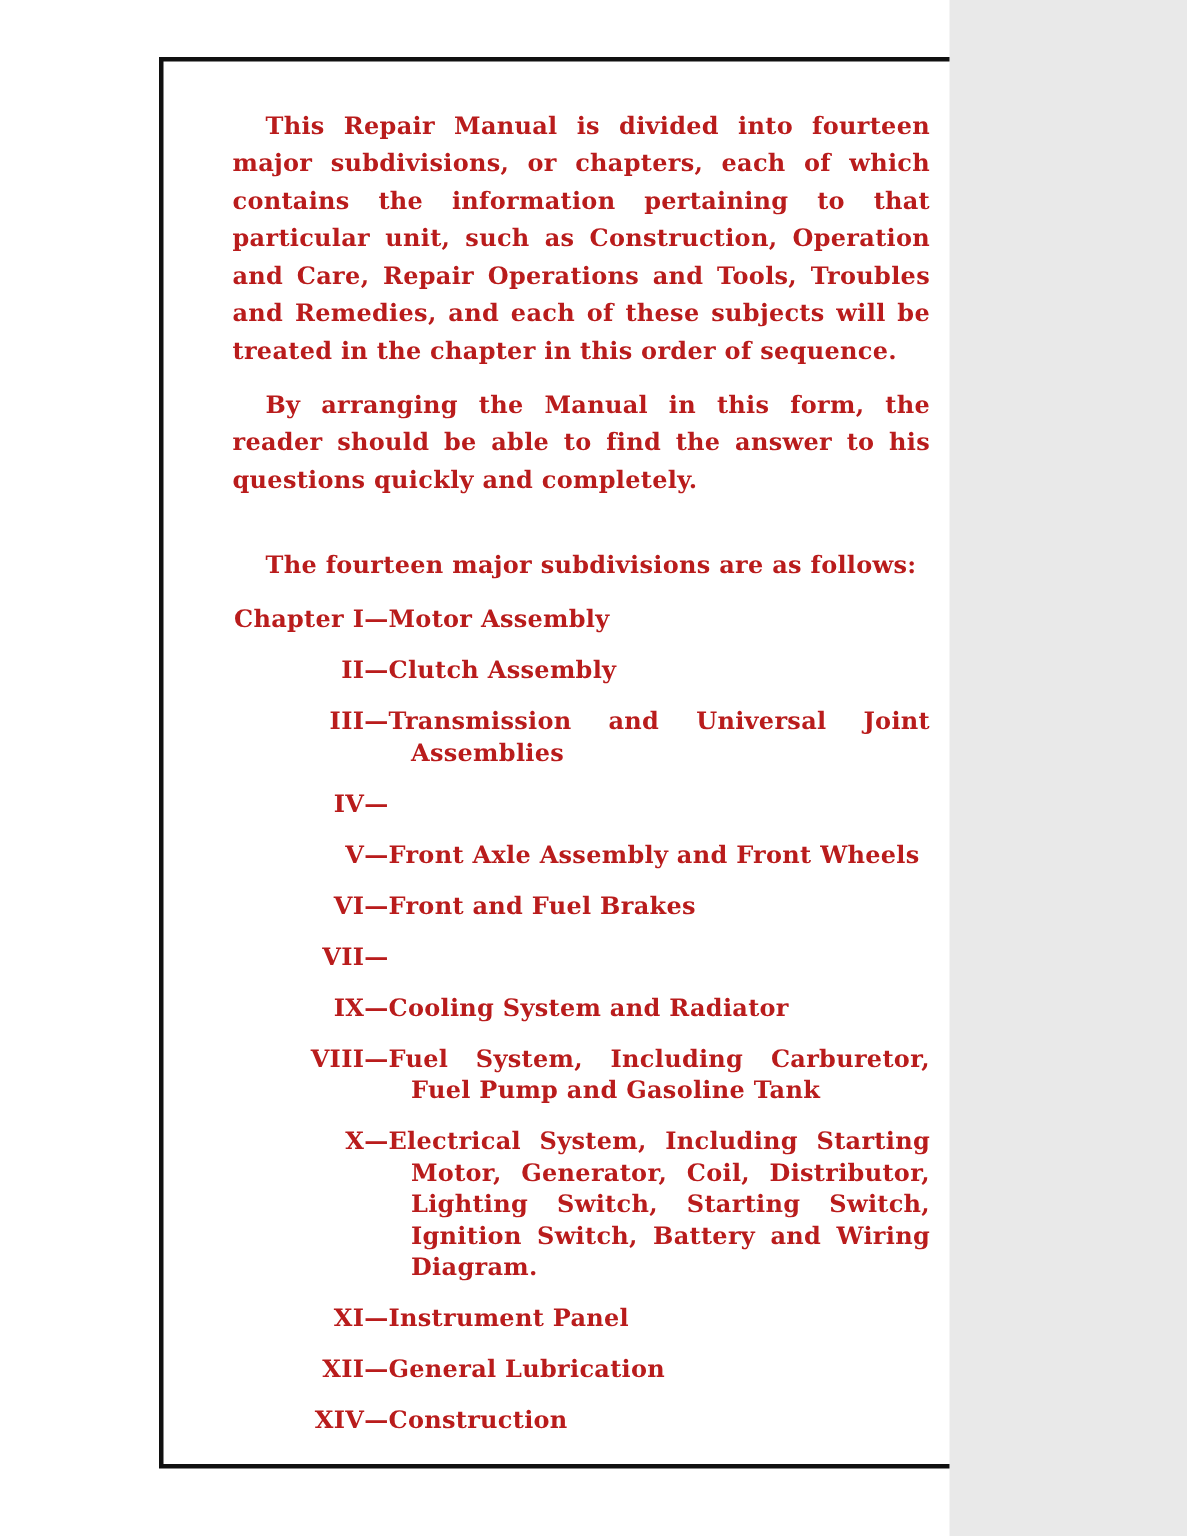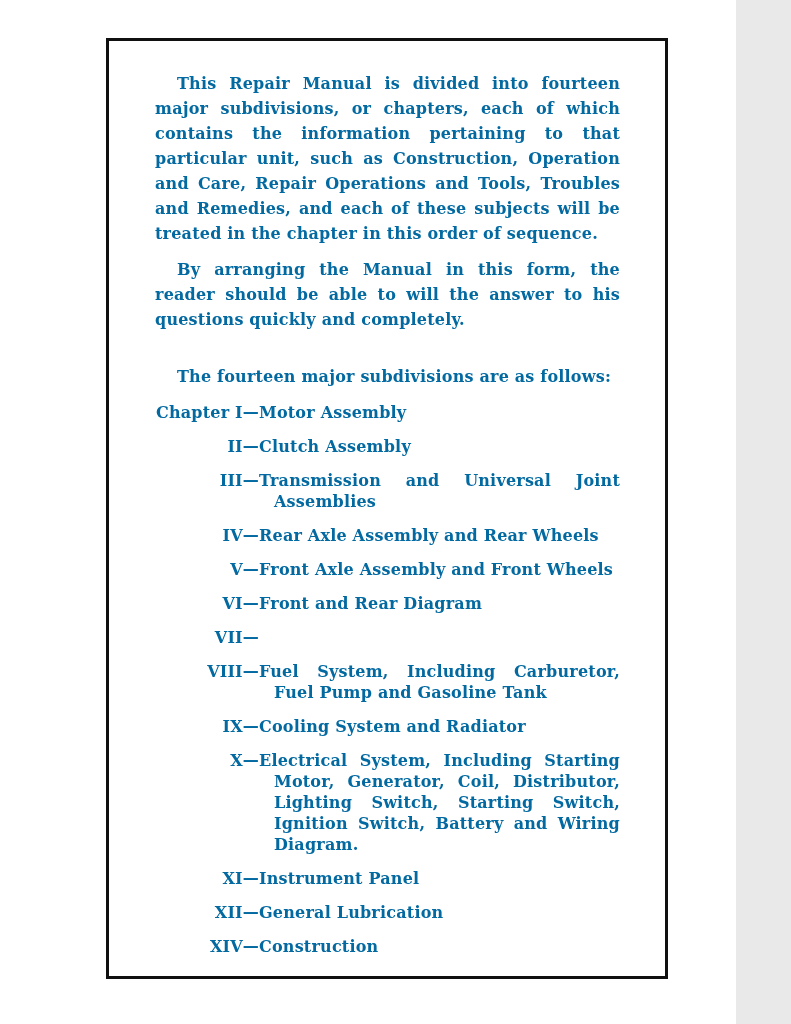--- a/index.html
+++ b/index.html
@@ -1,22 +1,22 @@
 <!DOCTYPE html>
 <html><head>
 <meta charset="utf-8">
 <style>
   html,body{margin:0;padding:0;background:#e9e9e9;}
   .page{
     position:relative;
-    width:736px;height:1024px;
+    width:633px;height:1024px;
     background:#ffffff;
     font-family:"DejaVu Serif","Liberation Serif",serif;
     font-weight:bold;
-    color:#0369a1;
+    color:#b91c1c;
     overflow:hidden;
     text-decoration:underline;
   }
   .frame{
     position:absolute;
     left:106px;top:38px;
     width:562px;height:941px;
     box-sizing:border-box;
     border:3px solid #101010;
     padding:30px 45px 0 46px;
@@ -50,58 +50,57 @@
     text-align:justify;
   }
 </style>
 </head>
 <body>
 
 <div class="page">
   <div class="frame">
 
     <p class="para">This Repair Manual is divided into fourteen major subdivisions, or chapters, each of which contains the information pertaining to that particular unit, such as Construction, Operation and Care, Repair Operations and Tools, Troubles and Remedies, and each of these subjects will be treated in the chapter in this order of sequence.</p>
-    <p class="para">By arranging the Manual in this form, the reader should be able to will the answer to his questions quickly and completely.</p>
+    <p class="para">By arranging the Manual in this form, the reader should be able to find the answer to his questions quickly and completely.</p>
     <p class="para lead-in">The fourteen major subdivisions are as follows:</p>
 
     <div class="toc">
       <div class="toc-row">
         <span class="toc-label">Chapter I—</span>
         <span class="toc-title">Motor Assembly</span>
       </div>
       <div class="toc-row">
         <span class="toc-label">II—</span>
         <span class="toc-title">Clutch Assembly</span>
       </div>
       <div class="toc-row">
         <span class="toc-label">III—</span>
         <span class="toc-title">Transmission and Universal Joint Assemblies</span>
       </div>
       <div class="toc-row">
         <span class="toc-label">IV—</span>
-        <span class="toc-title">Rear Axle Assembly and Rear Wheels</span>
       </div>
       <div class="toc-row">
         <span class="toc-label">V—</span>
         <span class="toc-title">Front Axle Assembly and Front Wheels</span>
       </div>
       <div class="toc-row">
         <span class="toc-label">VI—</span>
-        <span class="toc-title">Front and Rear Diagram</span>
+        <span class="toc-title">Front and Fuel Brakes</span>
       </div>
       <div class="toc-row">
         <span class="toc-label">VII—</span>
       </div>
       <div class="toc-row">
+        <span class="toc-label">IX—</span>
+        <span class="toc-title">Cooling System and Radiator</span>
+      </div>
+      <div class="toc-row">
         <span class="toc-label">VIII—</span>
         <span class="toc-title">Fuel System, Including Carburetor, Fuel Pump and Gasoline Tank</span>
-      </div>
-      <div class="toc-row">
-        <span class="toc-label">IX—</span>
-        <span class="toc-title">Cooling System and Radiator</span>
       </div>
       <div class="toc-row">
         <span class="toc-label">X—</span>
         <span class="toc-title">Electrical System, Including Starting Motor, Generator, Coil, Distributor, Lighting Switch, Starting Switch, Ignition Switch, Battery and Wiring Diagram.</span>
       </div>
       <div class="toc-row">
         <span class="toc-label">XI—</span>
         <span class="toc-title">Instrument Panel</span>
       </div>
       <div class="toc-row">

